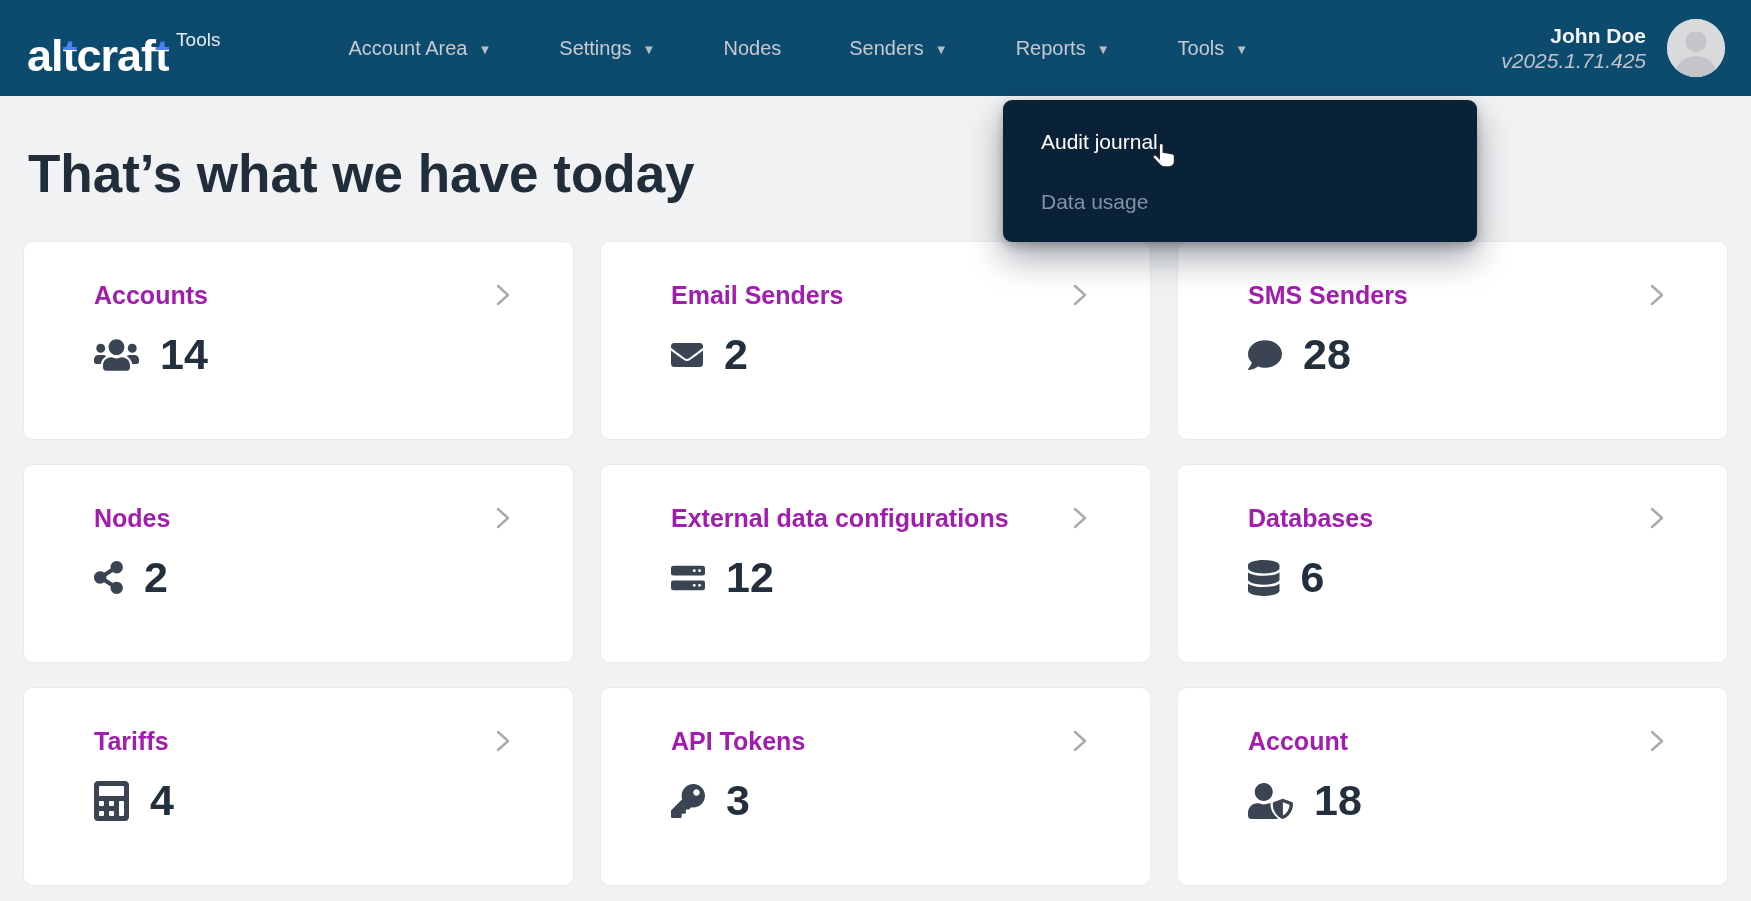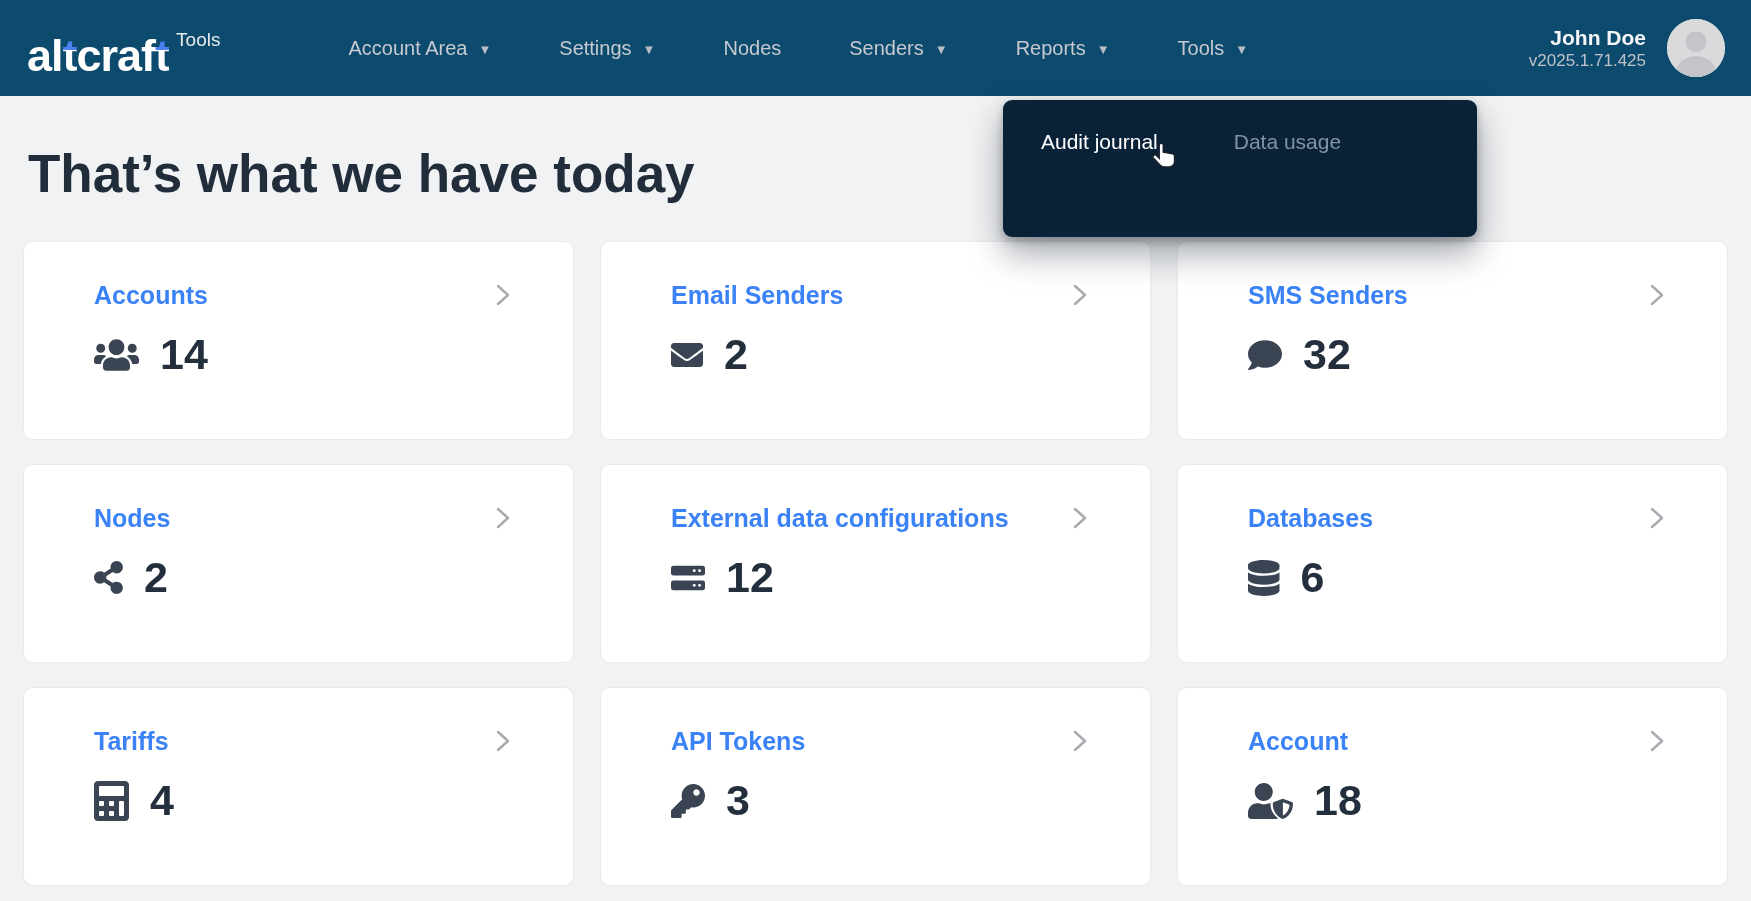--- a/index.html
+++ b/index.html
@@ -38,35 +38,35 @@
   .nav-menu { display: flex; gap: 68px; margin-left: 128px; align-items: center; }
   .nav-item {
     font-size: 20px; color: #c7cad0; cursor: pointer;
     display: flex; align-items: center; white-space: nowrap;
   }
   .caret { font-size: 13px; color: #b9bdc4; margin-left: 11px; padding-top: 2px; }
 
   .user-block { margin-left: auto; display: flex; align-items: center; }
   .user-text { text-align: right; margin-right: 21px; }
   .user-name { font-size: 21px; font-weight: bold; color: #f5f6f8; line-height: 1.25; }
-  .user-version { font-size: 17px; color: #bfc3c9; }
+  .user-version { font-size: 21px; color: #bfc3c9; font-style: italic; }
   .avatar {
     width: 58px; height: 58px; border-radius: 50%; overflow: hidden;
     background: #d9dadc; flex: 0 0 auto; cursor: pointer;
   }
   .avatar svg { display: block; width: 100%; height: 100%; }
 
   
   .dropdown {
     position: absolute; left: 1003px; top: 100px;
     width: 474px; min-height: 137px;
     background: #0a2238; border-radius: 9px;
     box-shadow: 0 16px 34px rgba(8,18,38,0.38), 0 4px 10px rgba(0,0,0,0.22);
     padding: 16px 0 14px 0;
-    display: flex; row-gap: 8px;
+    display: flex; flex-direction: column; row-gap: 8px;
     z-index: 20;
   }
   .dropdown-item {
     height: 52px; display: flex; align-items: center;
     padding: 0 38px; font-size: 21px; cursor: pointer; white-space: nowrap;
   }
   .dropdown-item.hovered { color: #ffffff; }
   .dropdown-item.normal { color: #8292a3; }
 
   .cursor-hand {
@@ -88,21 +88,21 @@
     gap: 24px 26px;
   }
   .card {
     background: #ffffff;
     border: 1px solid #e9eaec;
     border-radius: 10px;
     padding: 38px 58px 0 70px;
     cursor: pointer;
   }
   .card-head { display: flex; justify-content: space-between; align-items: center; }
-  .card-title { font-size: 25px; font-weight: bold; color: #3b82f6; line-height: 30px; }
+  .card-title { font-size: 25px; font-weight: bold; color: #a21caf; line-height: 30px; }
   .chevron { width: 24px; height: 26px; flex: 0 0 auto; }
   .card-value-row { display: flex; align-items: center; margin-top: 16px; height: 58px; }
   .stat-icon { display: flex; align-items: center; margin-right: 21px; }
   .stat-icon svg { fill: #3a4453; }
   .card-value { font-size: 43px; font-weight: bold; color: #242f3d; line-height: 1; }
 </style>
 </head>
 <body>
 
 <header class="navbar">
@@ -206,21 +206,21 @@
         <svg class="chevron" viewBox="0 0 24 26">
           <polyline points="7,4 17,13 7,22" fill="none" stroke="#a7aaaf" stroke-width="2.4" stroke-linecap="round" stroke-linejoin="round"></polyline>
         </svg>
       </div>
       <div class="card-value-row">
         <span class="stat-icon">
           <svg height="34" viewBox="0 0 512 512">
               <path d="M256 32C114.6 32 0 125.1 0 240c0 49.6 21.4 95 57 130.7C44.5 421.1 2.7 466 2.2 466.5c-2.2 2.3-2.8 5.7-1.5 8.7S4.8 480 8 480c66.3 0 116-31.8 140.6-51.4 32.7 12.3 69 19.4 107.4 19.4 141.4 0 256-93.1 256-208S397.4 32 256 32z"></path>
             </svg>
         </span>
-        <span class="card-value">32</span>
+        <span class="card-value">28</span>
       </div>
     </div>
 
     <div class="card">
       <div class="card-head">
         <div class="card-title">Nodes</div>
         <svg class="chevron" viewBox="0 0 24 26">
           <polyline points="7,4 17,13 7,22" fill="none" stroke="#a7aaaf" stroke-width="2.4" stroke-linecap="round" stroke-linejoin="round"></polyline>
         </svg>
       </div>

